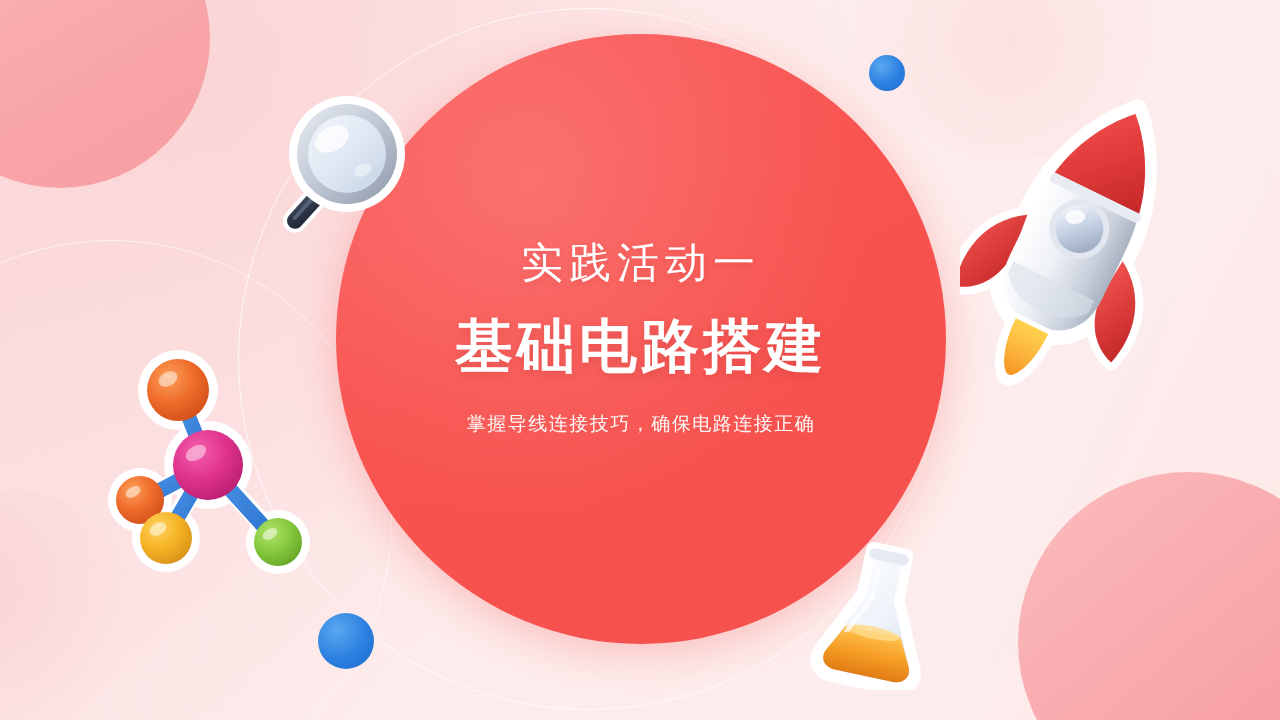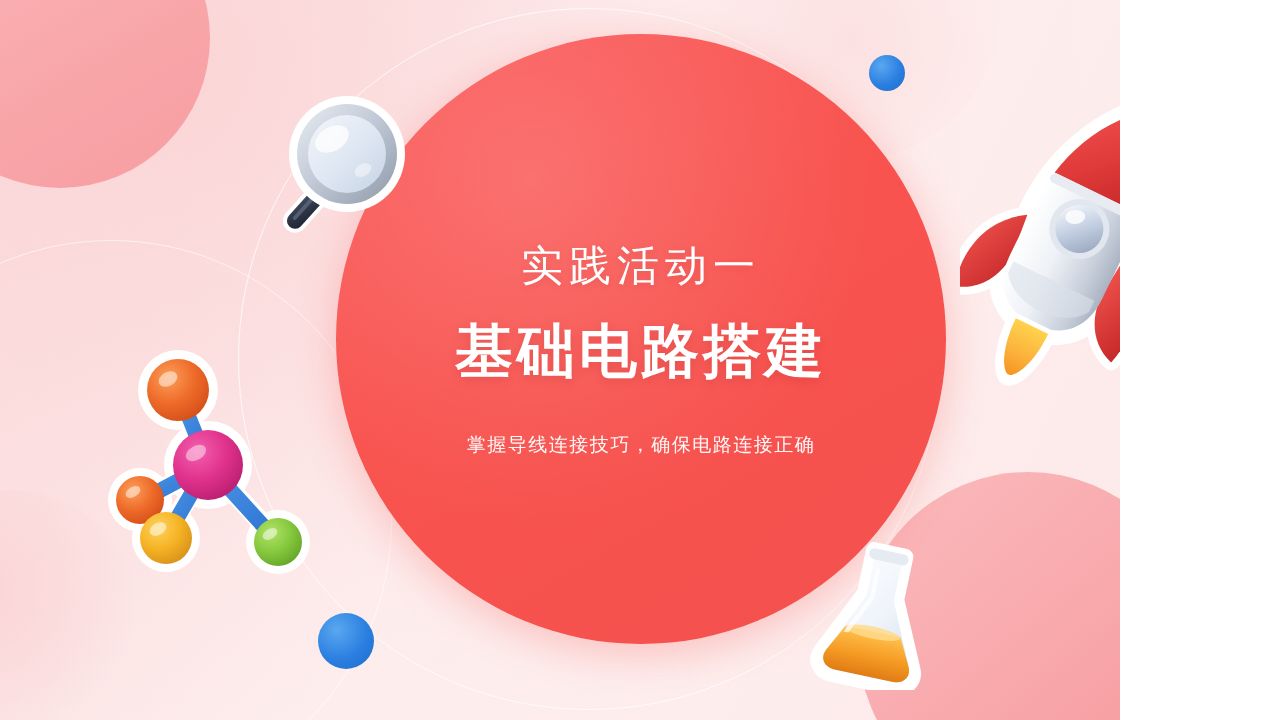--- a/index.html
+++ b/index.html
@@ -6,24 +6,25 @@
     margin: 0;
     padding: 0;
     width: 1280px;
     height: 720px;
     overflow: hidden;
     font-family: "Liberation Sans", sans-serif;
   }
 
   #slide {
     position: relative;
-    width: 1120px;
+    width: 1280px;
     height: 720px;
     overflow: hidden;
     background: #4d7c0f;
+    font-family: Liberation Mono, monospace;
   }
 
   
   .bg-base {
     position: absolute;
     inset: 0;
     background:
       radial-gradient(circle at 18% 12%, #fbd9da 0%, #fde9e9 38%, #fdf1f0 70%, #fdf3f2 100%);
   }
   .bg-wash {
@@ -121,21 +122,21 @@
   }
   .title-line2 {
     font-size: 58px;
     font-weight: 700;
     letter-spacing: 4px;
     line-height: 1.3;
     margin-top: 20px;
     text-shadow: 0 3px 10px rgba(170,35,35,0.22);
   }
   .subtitle {
-    margin-top: 44px;
+    margin-top: 23px;
     font-size: 19px;
     letter-spacing: 1.5px;
     font-weight: 400;
     opacity: 0.97;
   }
 
   
   .sticker {
     position: absolute;
   }

